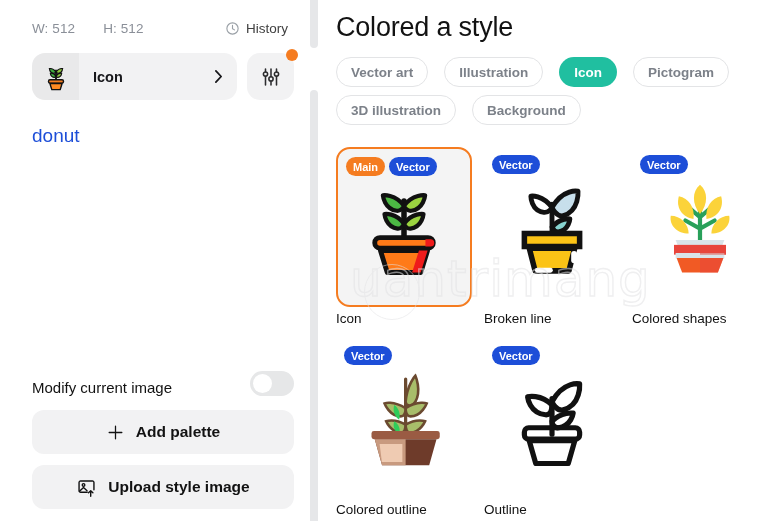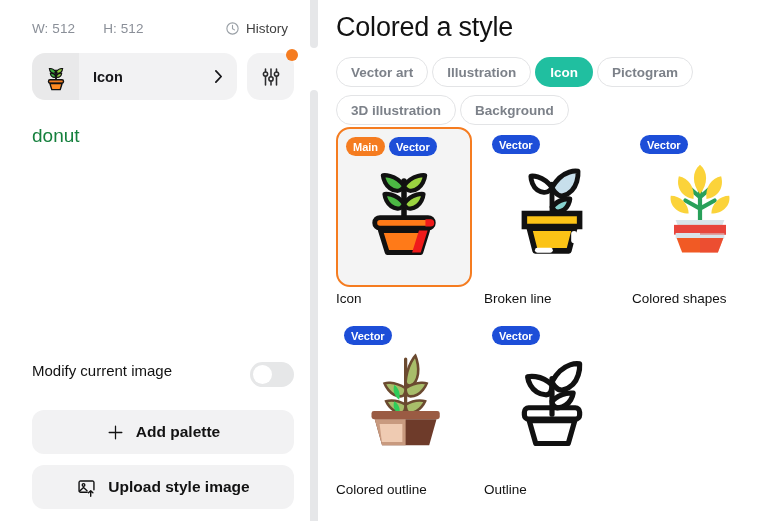--- a/index.html
+++ b/index.html
@@ -96,31 +96,31 @@
   .badge-dot {
     position: absolute;
     top: -4px; right: -4px;
     width: 12px; height: 12px;
     border-radius: 50%;
   }
 
   .prompt-text {
     margin-top: 25px;
     font-size: 19px;
-    color: #15803d;
+    color: #1d4ed8;
     line-height: 1.2;
   }
 
   .sidebar-bottom {
     margin-top: auto;
     padding-bottom: 12px;
   }
   .modify-row {
     display: flex;
-    align-items: flex-start;
+    align-items: flex-end;
     height: 34px;
     margin-bottom: 14px;
   }
   .modify-label {
     font-size: 15px;
     color: #121212;
   }
   .toggle {
     margin-left: auto;
     width: 44px; height: 25px;
@@ -180,23 +180,23 @@
   }
   .panel-title {
     font-size: 27px;
     color: #121212;
     letter-spacing: -.2px;
     margin-bottom: 14px;
   }
   .chips {
     display: flex;
     flex-wrap: wrap;
-    gap: 8px 4px;
+    gap: 8px 16px;
     width: 420px;
-    margin-bottom: 2px;
+    margin-bottom: 22px;
   }
   .chip {
     height: 30px;
     padding: 0 14px;
     border-radius: 15px;
     border: 1px solid #e3e4e6;
     background: #ffffff;
     color: #7c8189;
     font-size: 13.5px;
     font-weight: bold;
@@ -484,14 +484,18 @@
               <rect x="15" y="38" width="34" height="7" rx="2.6"></rect>
               <path d="M18 46h28l-4 14H22z"></path>
             </g>
           </svg>
         </div>
         <div class="card-label">Outline</div>
       </div>
 
     </div>
 
+    <div class="watermark">
+      <div class="wm-logo"></div>
+      <div class="wm-text">uantrimang</div>
+    </div>
   </div>
 </div>
 
 </body></html>

